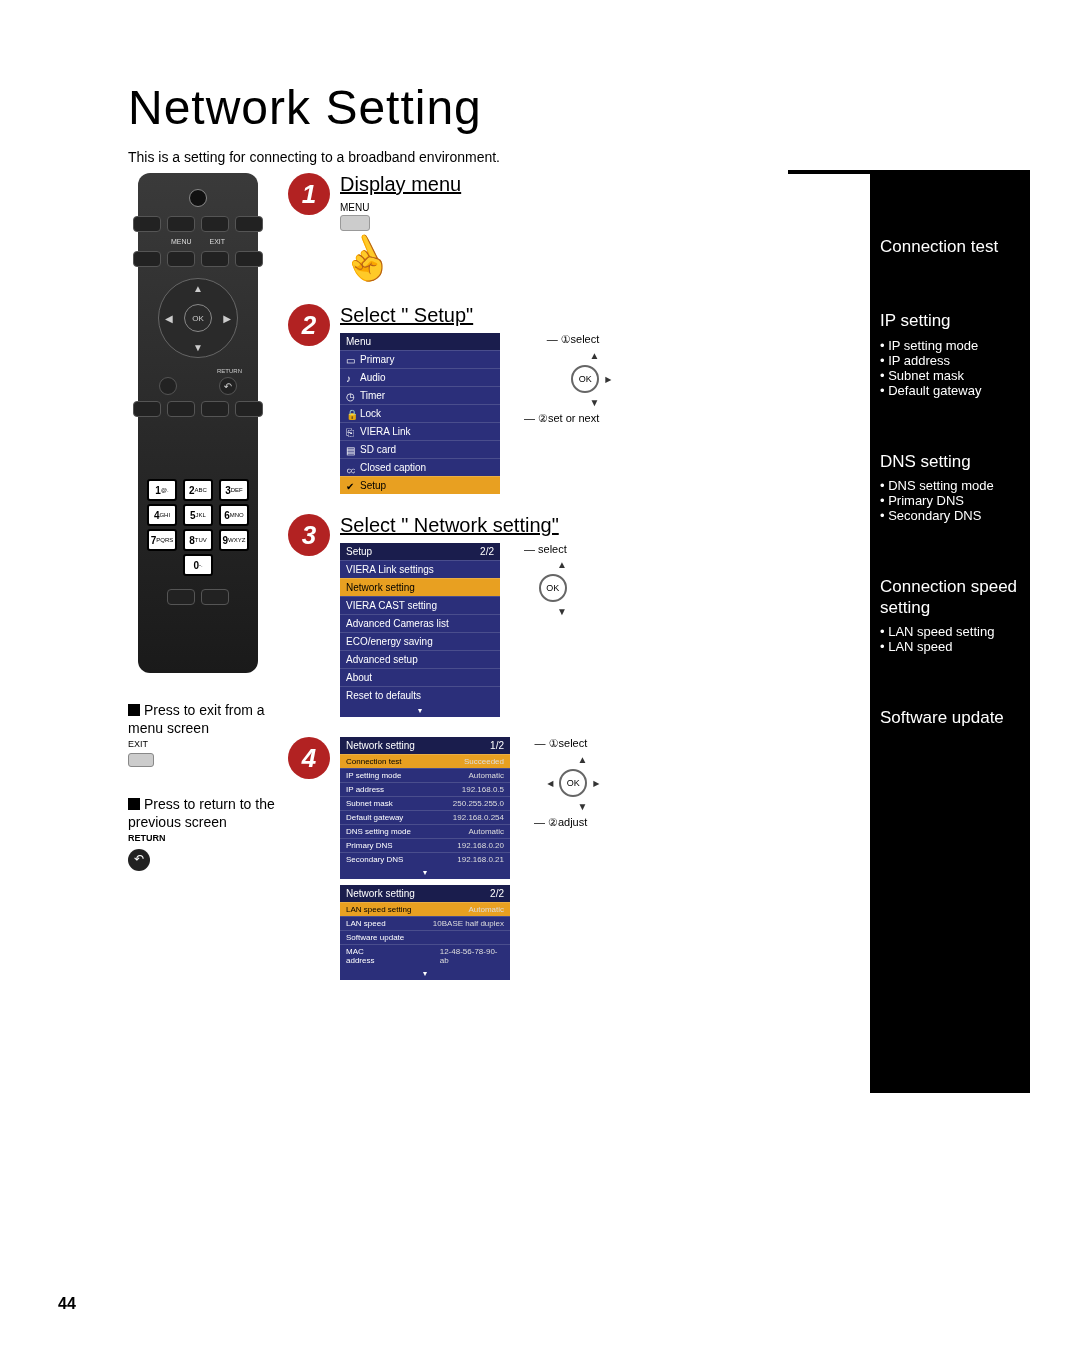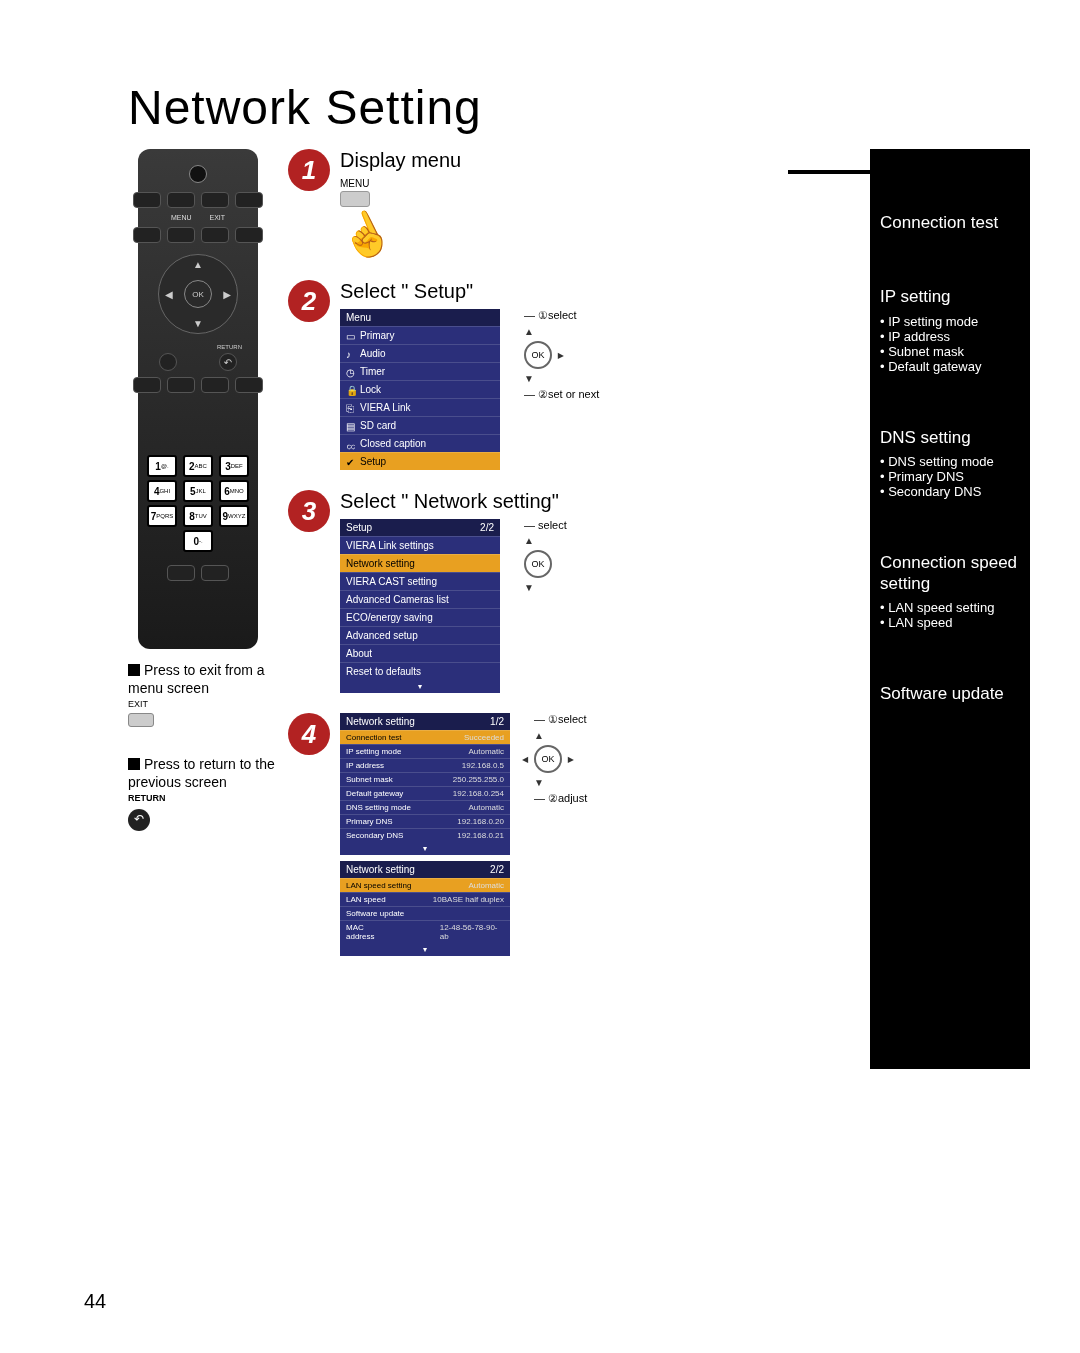--- a/index.html
+++ b/index.html
@@ -22,67 +22,68 @@
   .dpad .arr{position:absolute;color:#ccc;font-size:10px;}
   .dpad .up{top:4px;left:50%;transform:translateX(-50%);}
   .dpad .dn{bottom:4px;left:50%;transform:translateX(-50%);}
   .dpad .lf{left:6px;top:50%;transform:translateY(-50%);}
   .dpad .rt{right:6px;top:50%;transform:translateY(-50%);}
   .return-row{width:100%;display:flex;justify-content:flex-end;padding-right:8px;margin-top:2px;}
   .return-lbl{font-size:6px;color:#ccc;}
   .numpad{margin-top:56px;}
   .numkey{width:30px;height:22px;background:#fff;border:2px solid #000;border-radius:3px;font-size:10px;font-weight:bold;display:flex;align-items:center;justify-content:center;}
   .numkey sub{font-size:6px;font-weight:normal;}
-  .bottom-notes{margin-top:12px;font-size:14px;line-height:1.3;}
+  .bottom-notes{margin-top:28px;font-size:14px;line-height:1.3;}
   .bottom-notes .note{margin-bottom:28px;}
   .bottom-notes .sq{display:inline-block;width:12px;height:12px;background:#000;margin-right:4px;vertical-align:-1px;}
   .small-lbl{font-size:9px;margin-top:2px;}
   .exit-key{width:26px;height:14px;background:#ccc;border:1px solid #888;border-radius:3px;margin-top:2px;}
   .ret-icon{width:22px;height:22px;background:#222;border-radius:50%;display:flex;align-items:center;justify-content:center;color:#fff;font-size:12px;margin-top:4px;}
   
   .step{display:flex;gap:10px;margin-bottom:20px;align-items:flex-start;position:relative;}
   .badge{width:42px;height:42px;border-radius:50%;background:#b22222;color:#fff;display:flex;align-items:center;justify-content:center;font-size:26px;font-weight:bold;font-style:italic;flex-shrink:0;}
   .step-body{flex:1;}
-  .step-title{font-size:20px;margin-bottom:6px;}
+  .step-title{font-size:20px;margin-bottom:6px;text-decoration:underline;}
   .menu-icon-wrap{margin-left:0px;}
   .menu-lbl{font-size:10px;margin-bottom:2px;}
   .menu-key{width:30px;height:16px;background:#ccc;border:1px solid #999;border-radius:3px;margin-bottom:4px;}
   .hand{font-size:42px;color:#999;transform:rotate(-25deg);display:inline-block;}
   
   .panel{width:160px;background:#2b2f7a;color:#fff;font-size:10px;}
   .panel .hdr{background:#1a1d4d;padding:3px 6px;display:flex;justify-content:space-between;}
   .panel .row{padding:3px 6px;border-top:1px solid rgba(255,255,255,0.15);display:flex;align-items:center;gap:4px;}
   .panel .row.sel{background:#e8a021;color:#000;}
   .panel .row .ico{width:10px;height:10px;display:inline-block;}
   .panel4{width:170px;}
   .panel4 .row{justify-content:space-between;font-size:8px;padding:2px 6px;}
   .panel4 .row span:last-child{color:#ddd;margin-left:43px;}
-  .nav-widget{display:flex;flex-direction:column;align-items:flex-start;gap:4px;font-size:11px;margin-left:10px;}
+  .nav-widget{display:flex;flex-direction:column;align-items:flex-end;gap:4px;font-size:11px;margin-left:10px;}
   .nav-widget .ok-ring{width:28px;height:28px;border:2px solid #666;border-radius:50%;display:flex;align-items:center;justify-content:center;font-size:9px;position:relative;}
   .nav-widget .ok-ring .tri{position:absolute;font-size:8px;color:#333;}
   .nav-widget .ok-ring .tri.lf{left:-14px;}
   .nav-widget .ok-ring .tri.rt{right:-14px;}
   .nav-note{font-size:11px;}
   .step-flex{display:flex;align-items:flex-start;gap:14px;}
   .step3 .col2,.step4 .col2{display:flex;align-items:flex-start;gap:14px;}
   
   .right-col .sec{margin-bottom:54px;}
   .right-col .sec-h{font-size:17px;color:#fff;margin-bottom:6px;line-height:1.2;}
   .right-col ul{list-style:none;font-size:13px;}
   .right-col ul li::before{content:"• ";}
-  .pagenum{position:absolute;bottom:40px;left:84px;font-size:20px;}
+  .pagenum{position:absolute;bottom:40px;left:58px;font-size:16px;font-weight:bold;}
   .black-topbar{position:absolute;top:170px;right:50px;width:242px;height:4px;background:#000;}
   .dotpage{text-align:center;font-size:8px;padding:2px;}
 </style>
 </head>
 <body>
 
 <div class="page">
   <div class="black-topbar"></div>
   <h1 class="title">Network Setting</h1>
+  <p class="intro">This is a setting for connecting to a broadband environment.</p>
 
   <div class="content">
 
     <div class="left-col">
       <div class="remote">
         <div class="rbtn round" style="background:#111;border-color:#888;margin:6px auto;"></div>
         <div class="row">
             <div class="rbtn"></div>
             <div class="rbtn"></div>
             <div class="rbtn"></div>

